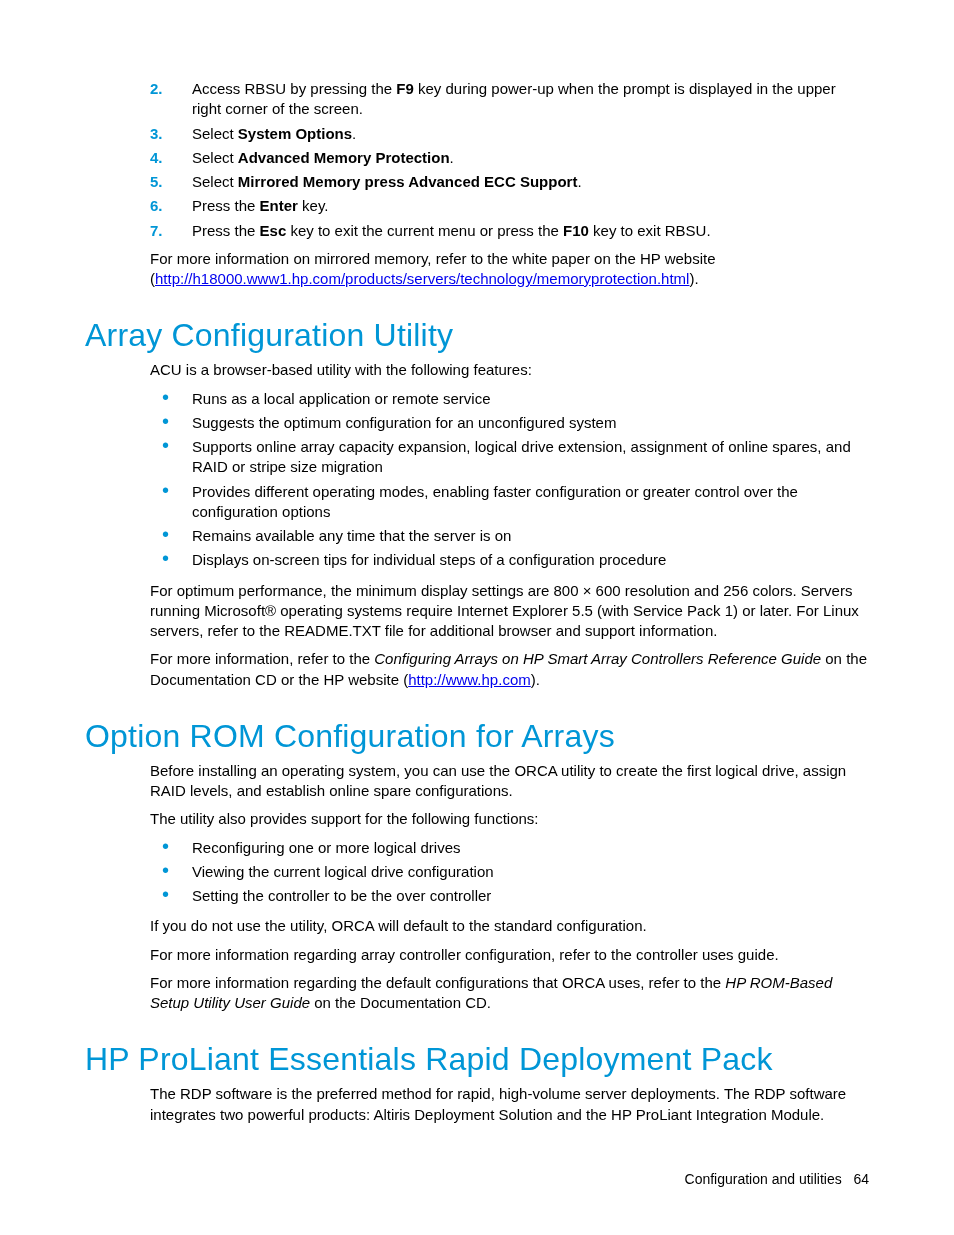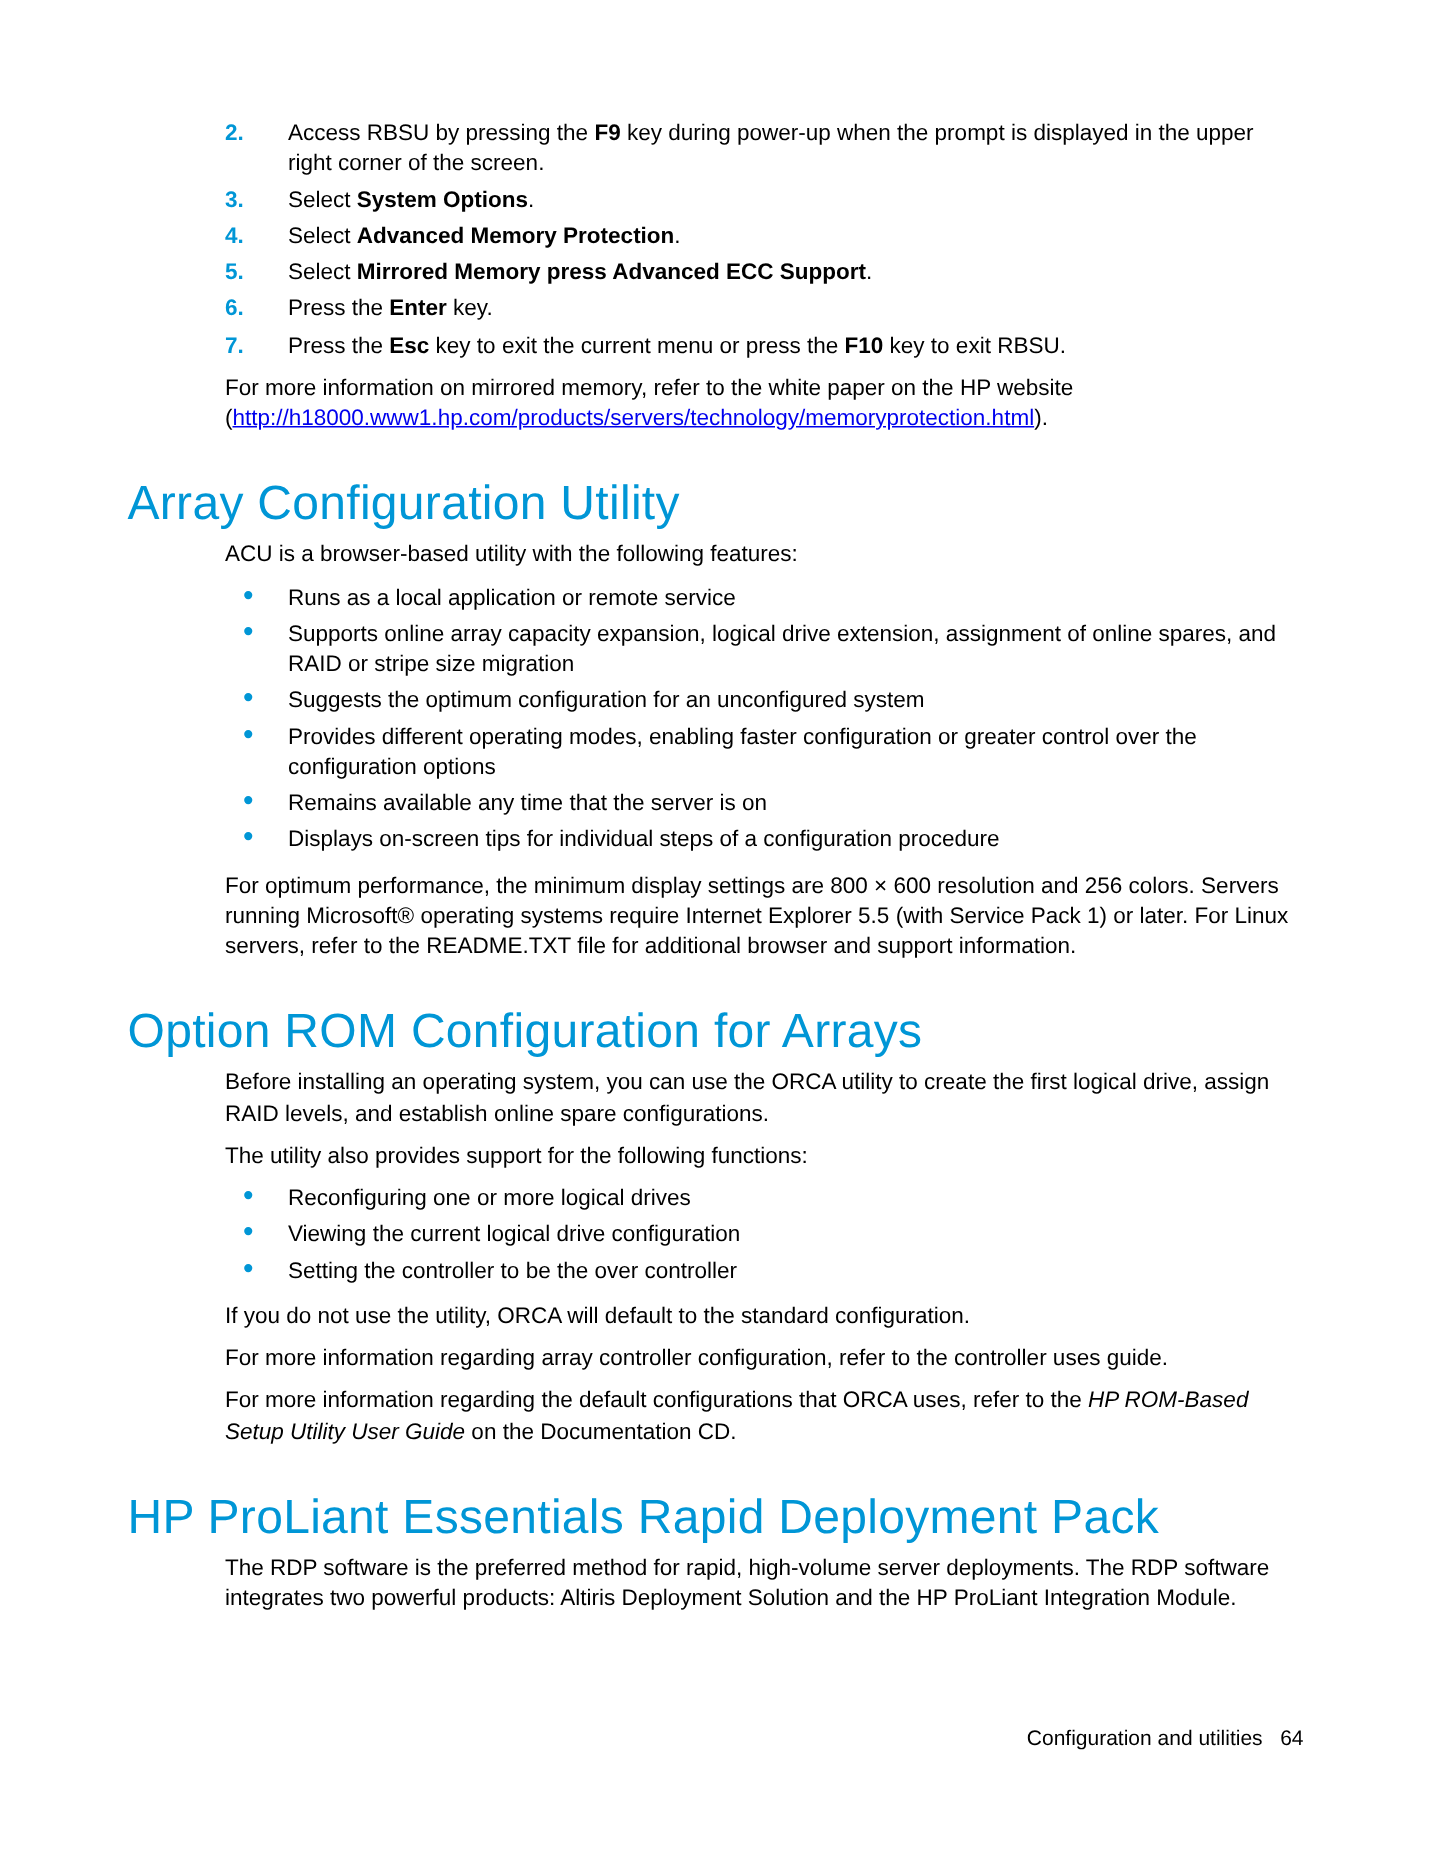--- a/index.html
+++ b/index.html
@@ -26,21 +26,21 @@
     font-size: 32px;
     margin: 28px 0 6px 0;
     letter-spacing: 0.2px;
   }
   p {
     margin: 6px 0 8px 65px;
     line-height: 1.35;
   }
   .footer {
     position: absolute;
-    bottom: 69px;
+    bottom: 48px;
     right: 85px;
     font-size: 14px;
     margin-top: 36px;
   }
   ol.steps {
     list-style: none;
     margin: 0 0 8px 65px;
     padding: 0;
   }
   ol.steps li {
@@ -116,27 +116,30 @@
   </ol>
 
   <p>
     <span>For more information on mirrored memory, refer to the white paper on the HP website (</span><a>http://h18000.www1.hp.com/products/servers/technology/memoryprotection.html</a><span>).</span>
   </p>
 
   <h2>Array Configuration Utility</h2>
   <p>ACU is a browser-based utility with the following features:</p>
   <ul class="bullets">
     <li>Runs as a local application or remote service</li>
+    <li>Suggests the optimum configuration for an unconfigured system</li>
     <li>Supports online array capacity expansion, logical drive extension, assignment of online spares, and RAID or stripe size migration</li>
-    <li>Suggests the optimum configuration for an unconfigured system</li>
     <li>Provides different operating modes, enabling faster configuration or greater control over the configuration options</li>
     <li>Remains available any time that the server is on</li>
     <li>Displays on-screen tips for individual steps of a configuration procedure</li>
   </ul>
   <p>For optimum performance, the minimum display settings are 800 × 600 resolution and 256 colors. Servers running Microsoft® operating systems require Internet Explorer 5.5 (with Service Pack 1) or later. For Linux servers, refer to the README.TXT file for additional browser and support information.</p>
+  <p>
+    <span>For more information, refer to the </span><span class="italic">Configuring Arrays on HP Smart Array Controllers Reference Guide</span><span> on the Documentation CD or the HP website (</span><a>http://www.hp.com</a><span>).</span>
+  </p>
 
   <h2>Option ROM Configuration for Arrays</h2>
   <p>Before installing an operating system, you can use the ORCA utility to create the first logical drive, assign RAID levels, and establish online spare configurations.</p>
   <p>The utility also provides support for the following functions:</p>
   <ul class="bullets">
     <li>Reconfiguring one or more logical drives</li>
     <li>Viewing the current logical drive configuration</li>
     <li>Setting the controller to be the over controller</li>
   </ul>
   <p>If you do not use the utility, ORCA will default to the standard configuration.</p>

